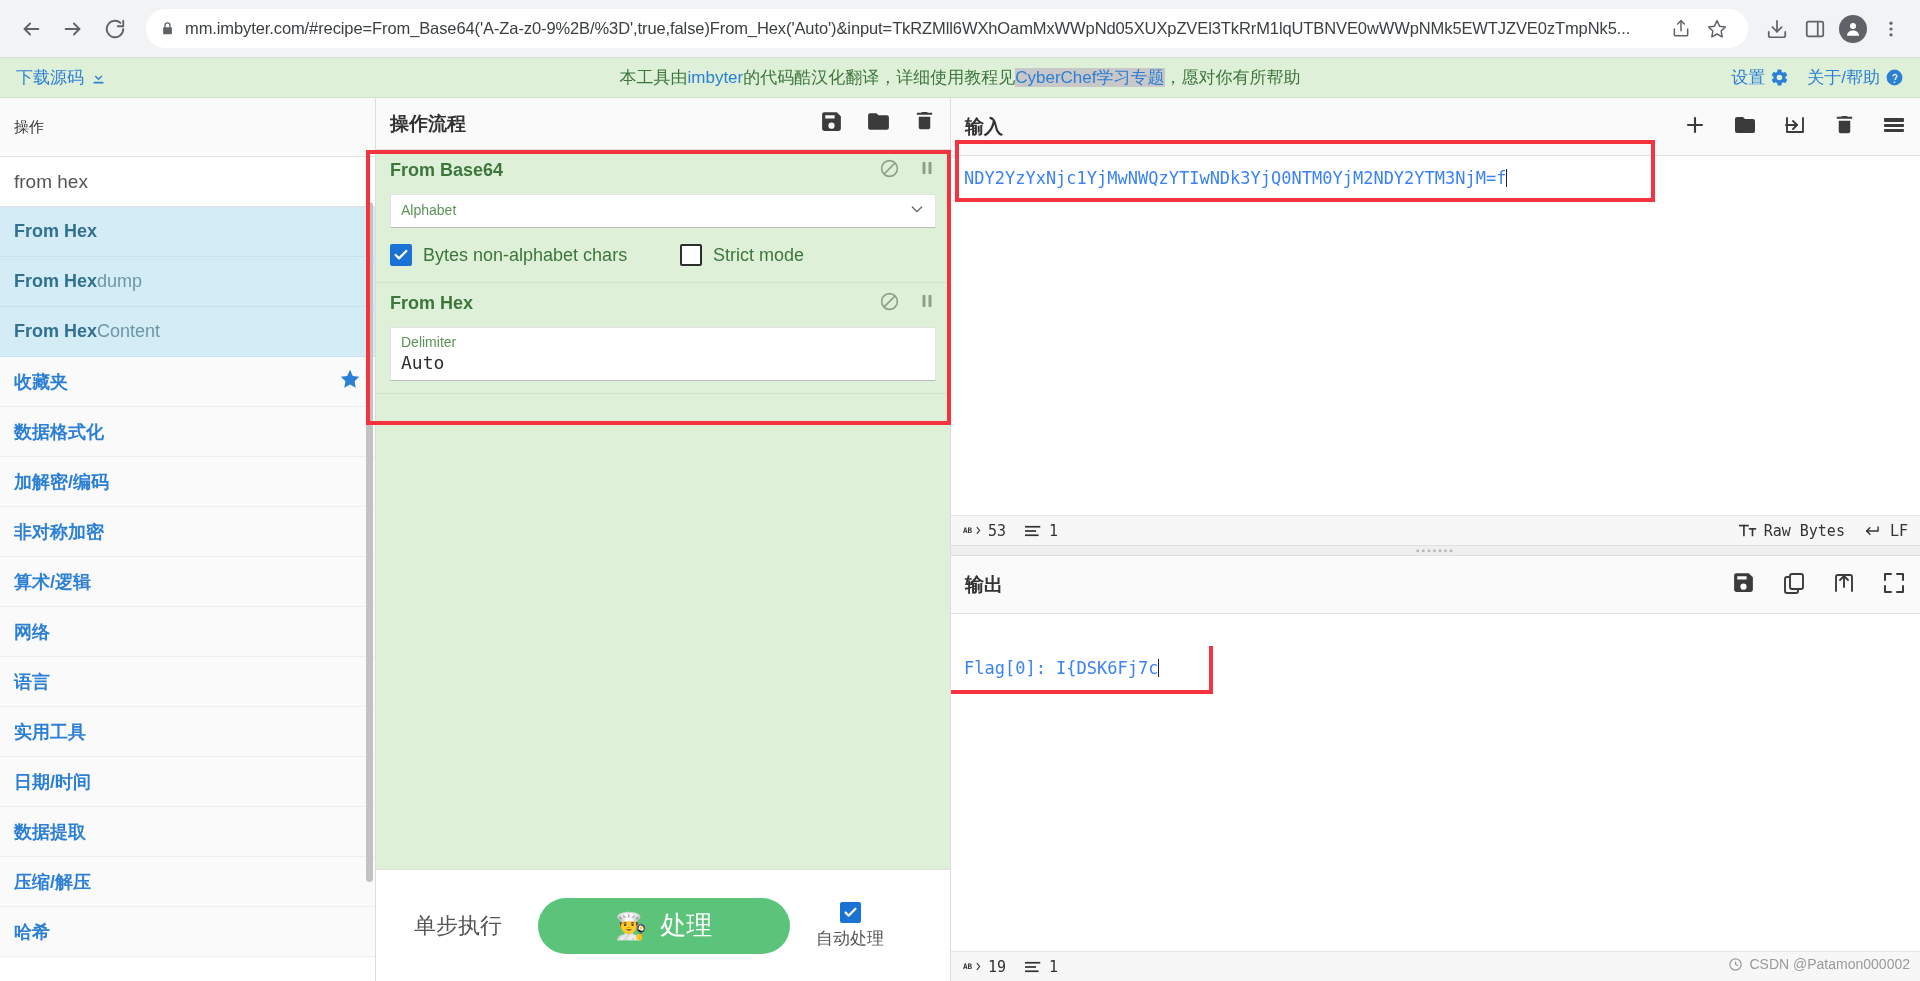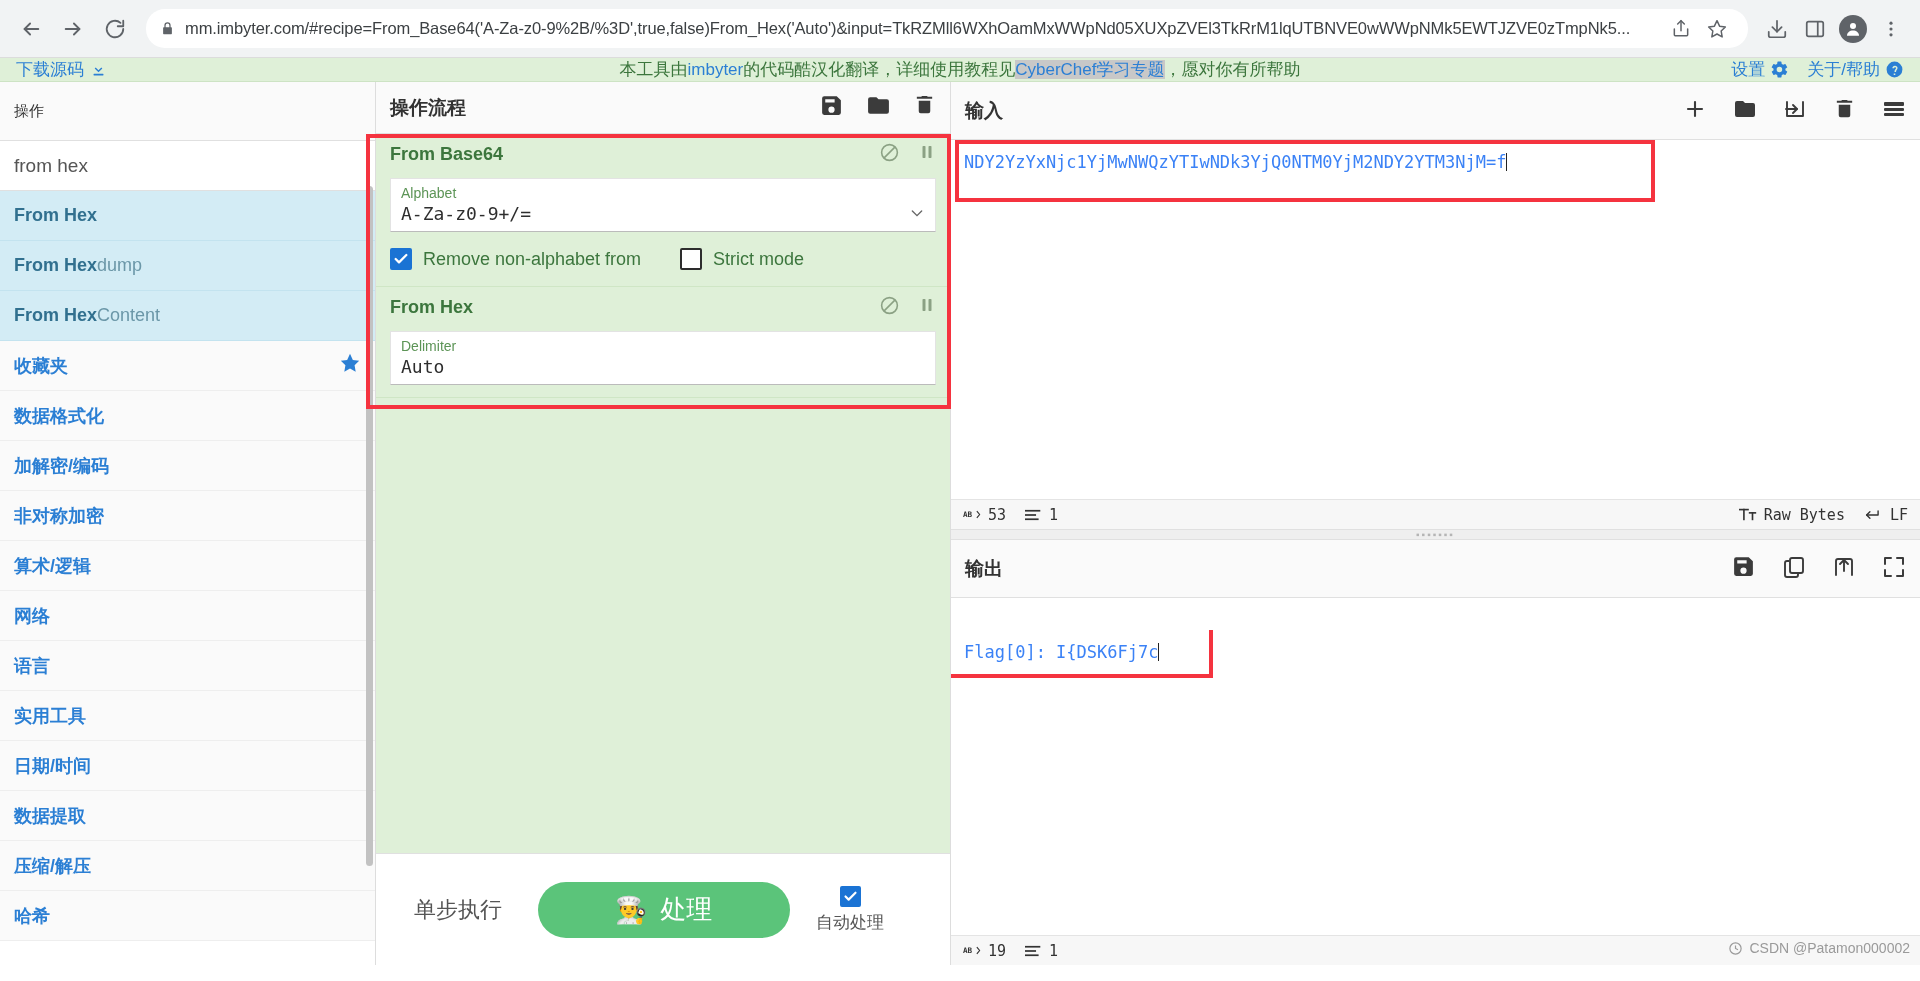--- a/index.html
+++ b/index.html
@@ -59,21 +59,21 @@
     color: #5f6368;
   }
   #profile-avatar {
     width: 28px; height: 28px; border-radius: 50%;
     background: #5f6368; color: #fff;
     display: flex; align-items: center; justify-content: center;
   }
 
   
   #banner {
-    height: 24px;
+    height: 40px;
     background: #dff0d8;
     display: flex;
     align-items: center;
     padding: 0 16px;
     font-size: 17px;
     color: #3c763d;
     border-bottom: 1px solid #cde3c4;
     position: relative;
   }
   #banner-left { display: flex; align-items: center; gap: 6px; flex: 0 0 auto; }
@@ -548,37 +548,36 @@
                   <rect x="6" y="4" width="4" height="16" rx="1"></rect>
                   <rect x="14" y="4" width="4" height="16" rx="1"></rect>
                 </svg>
             </span>
           </div>
         </div>
         <div class="arg-wrap">
           <div class="arg-field" style="display:flex;align-items:flex-end;">
             <div style="flex:1 1 auto;">
               <div class="arg-label">Alphabet</div>
-              <div class="arg-value mono">A-Za-z0-9+/=</div>
             </div>
             <span style="color:#666;display:flex;padding-bottom:3px;">
               <svg width="16" height="16" viewBox="0 0 24 24" fill="none" stroke="currentColor" stroke-width="2" stroke-linecap="round">
                   <polyline points="5 9 12 16 19 9"></polyline>
                 </svg>
             </span>
           </div>
         </div>
         <div class="checks">
           <label class="chk">
             <span class="box on">
               <svg width="16" height="16" viewBox="0 0 24 24" fill="none" stroke="#fff" stroke-width="3.4" stroke-linecap="round" stroke-linejoin="round">
                   <polyline points="20 6 9 17 4 12"></polyline>
                 </svg>
             </span>
-            <span>Remove non-alphabet from</span>
+            <span>Bytes non-alphabet chars</span>
           </label>
           <label class="chk">
             <span class="box"></span>
             <span>Strict mode</span>
           </label>
         </div>
       </div>
 
       <div class="op-block">
         <div class="op-head">

